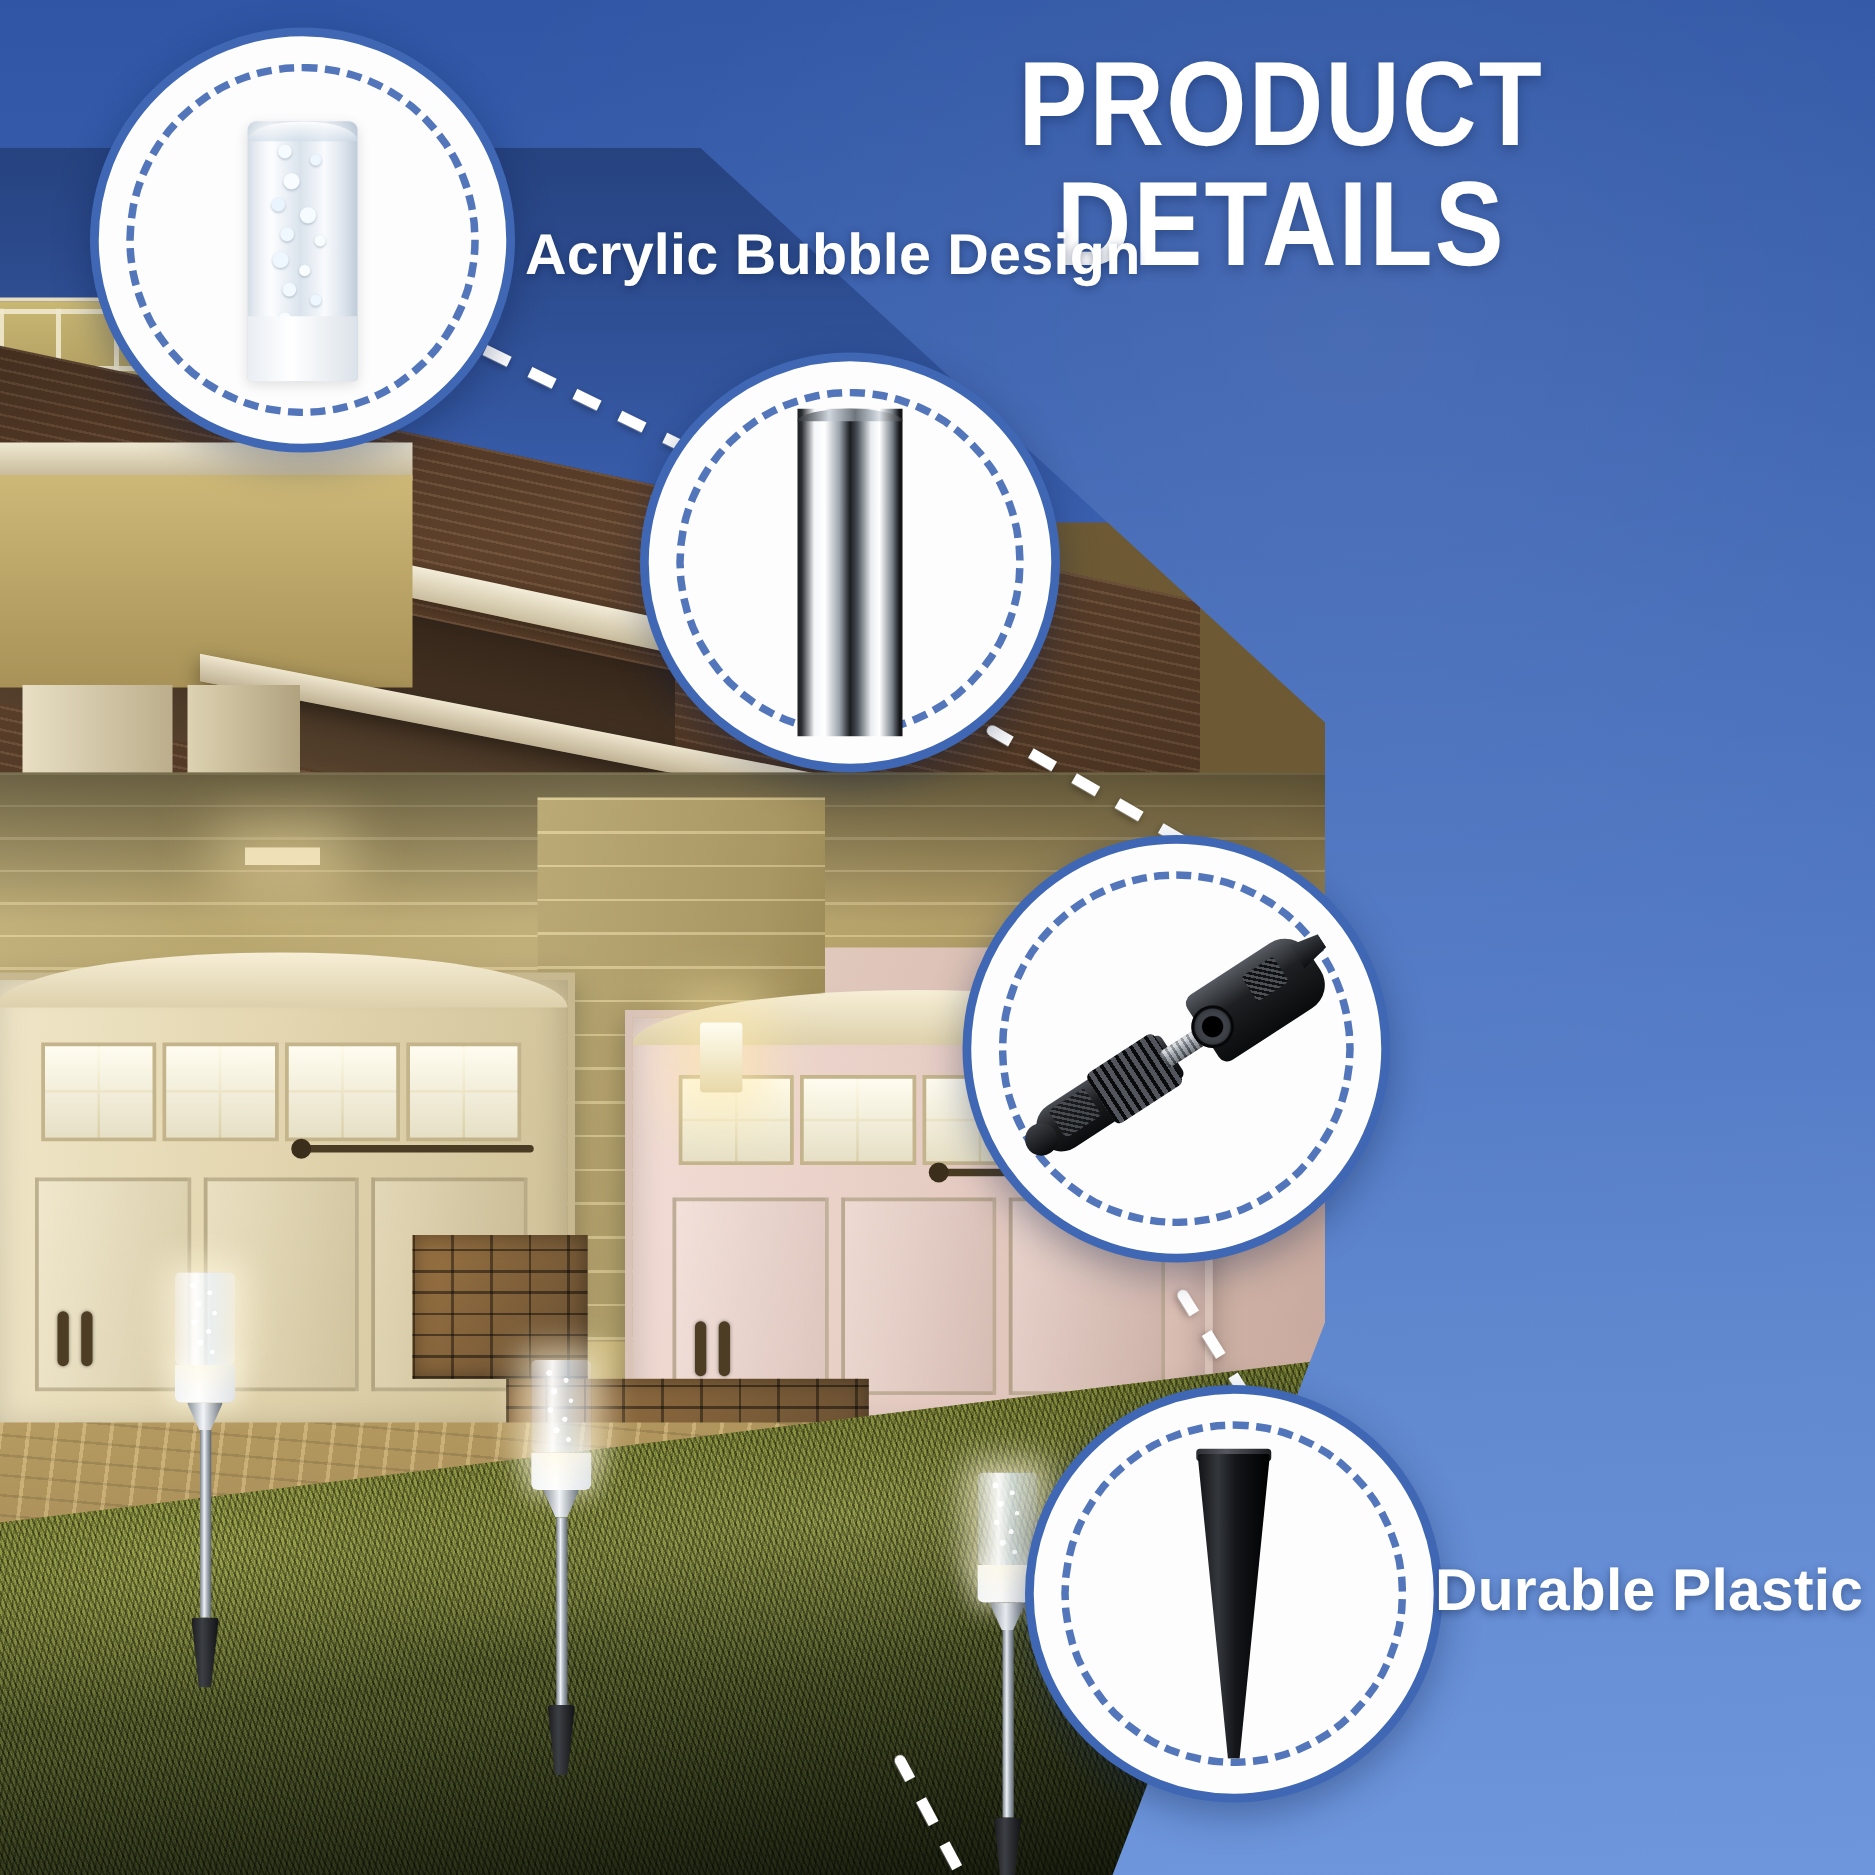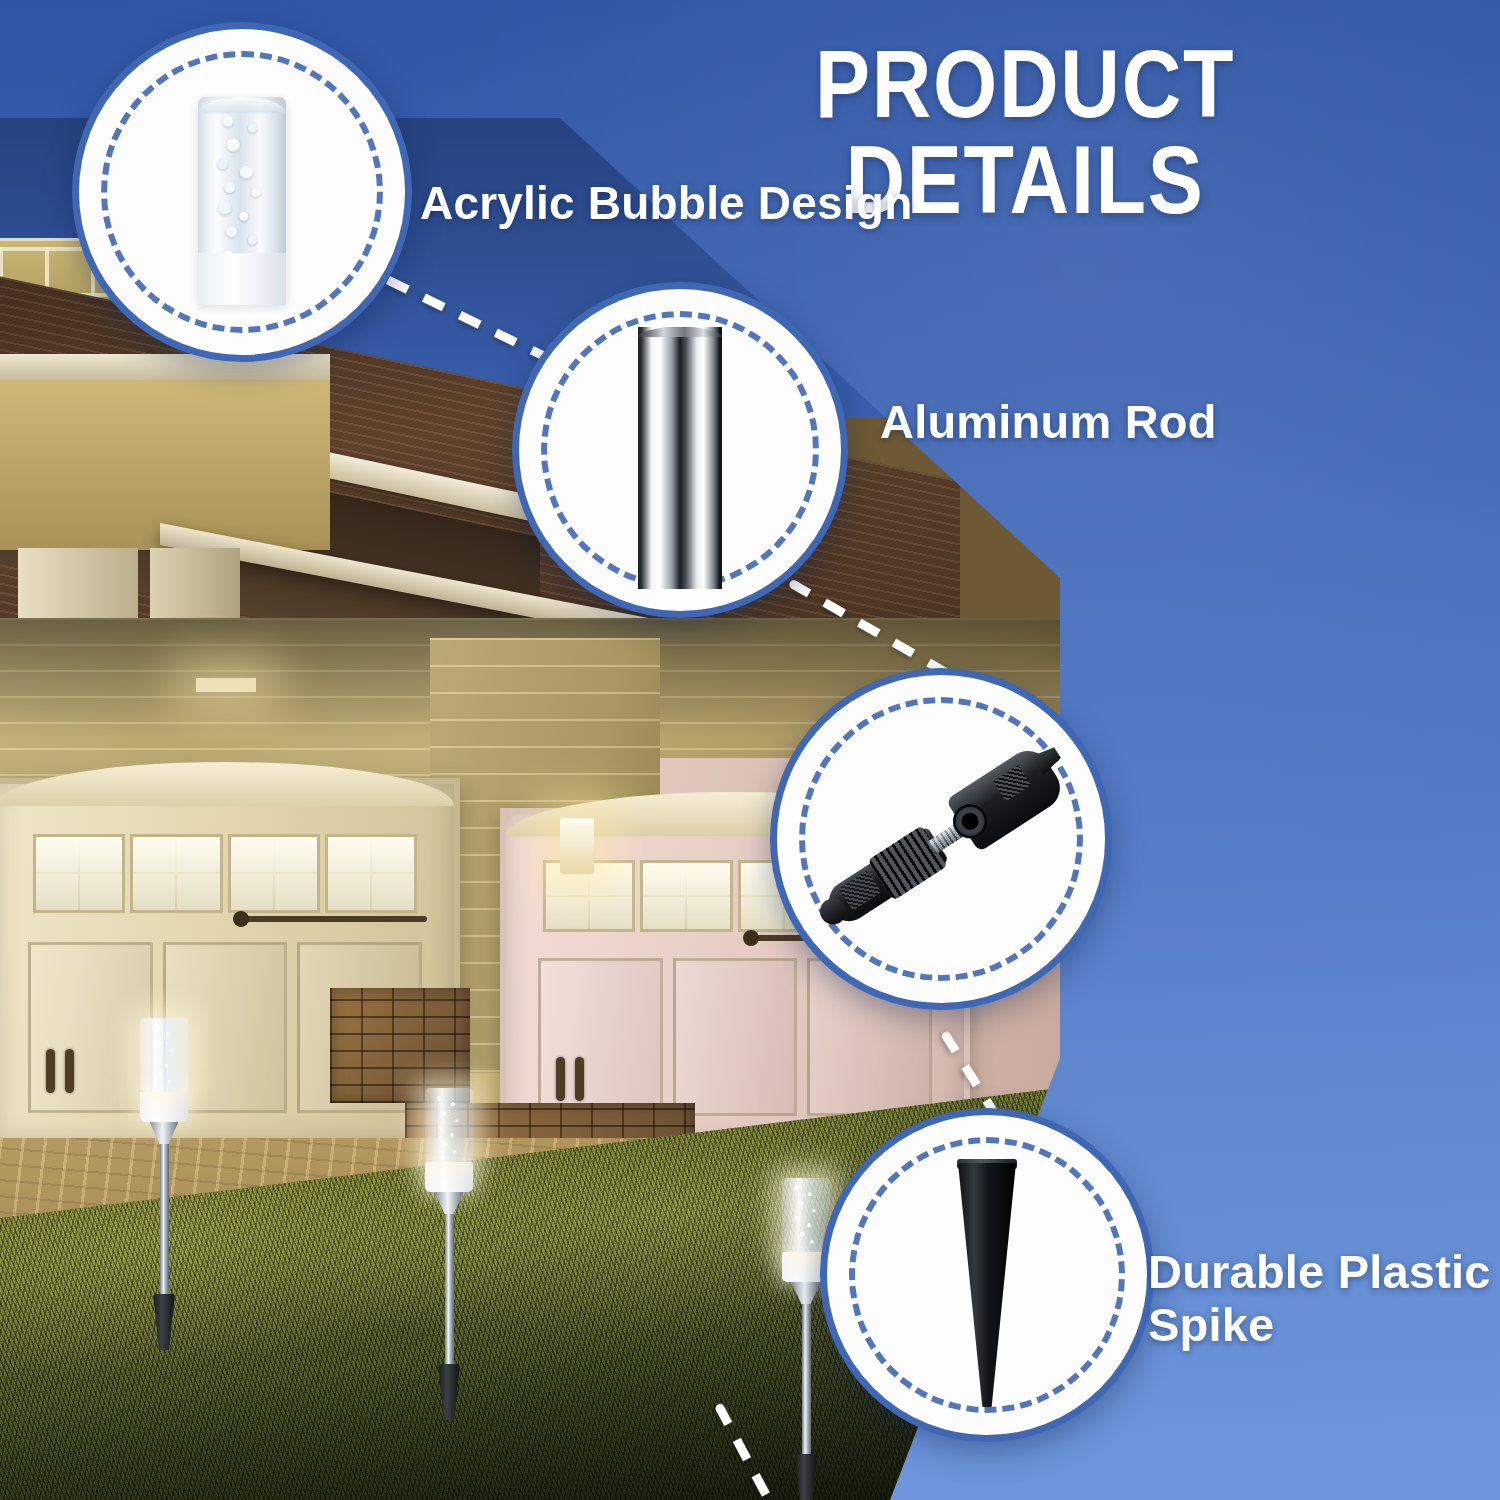--- a/index.html
+++ b/index.html
@@ -644,23 +644,20 @@
   <div class="lbl" id="lbl1">
     <span>Acrylic Bubble Design</span>
   </div>
 
   <div class="callout" id="c2">
     <div class="dashring"></div>
     <div class="art">
       <div class="alum-rod"></div>
     </div>
   </div>
-  <div class="lbl" id="lbl2">
-    <span>Aluminum Rod</span>
-  </div>
 
   <div class="callout" id="c3">
     <div class="dashring"></div>
     <div class="art">
       <div class="conn">
         <div class="plugA"></div>
         <div class="meshA"></div>
         <div class="ribA"></div>
         <div class="pin"></div>
         <div class="plugB"></div>
@@ -675,16 +672,15 @@
 
   <div class="callout" id="c4">
     <div class="dashring"></div>
     <div class="art">
       <div class="spike-cap"></div>
       <div class="spike-art"></div>
     </div>
   </div>
   <div class="lbl" id="lbl4">
     <span>Durable Plastic</span>
-    <span>Spike</span>
   </div>
 
 </div>
 
 </body></html>

